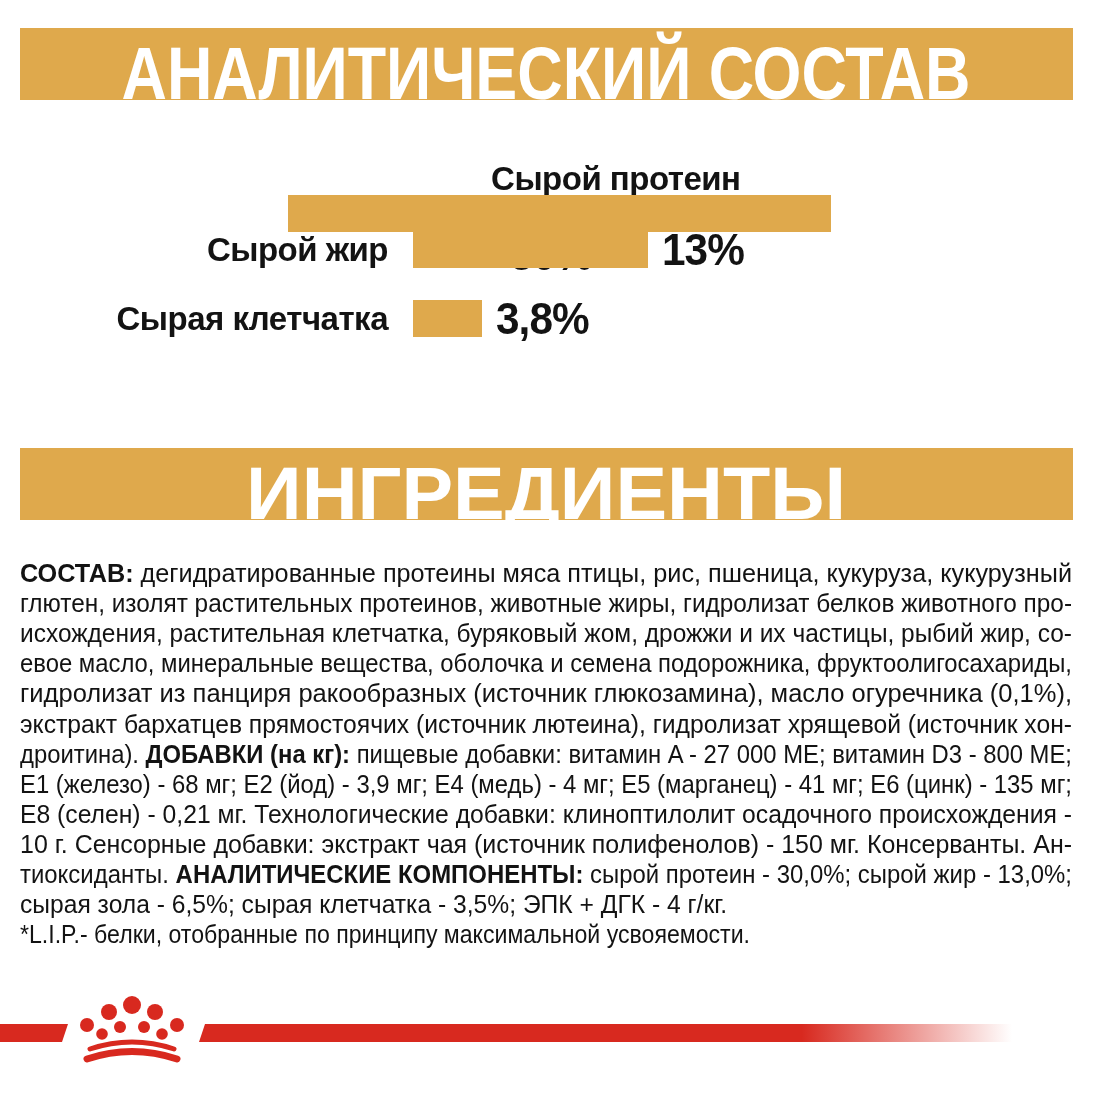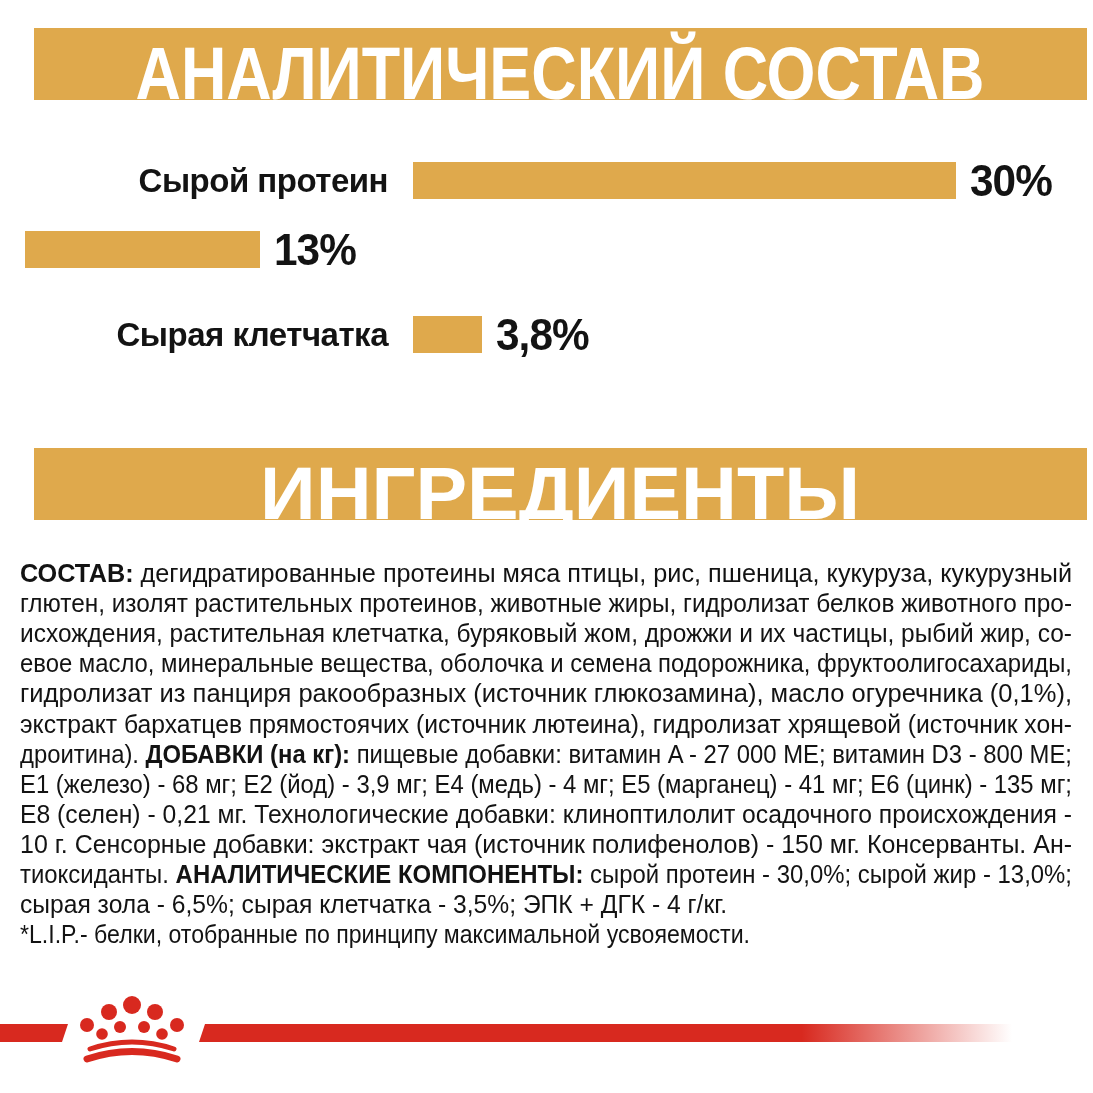--- a/index.html
+++ b/index.html
@@ -14,21 +14,21 @@
     position:relative;
     width:1093px;
     height:1093px;
     background:#ffffff;
     overflow:hidden;
     font-family:"Liberation Sans","DejaVu Sans",sans-serif;
     color:var(--ink);
   }
   .banner{
     position:absolute;
-    left:34px;
+    left:20px;
     width:1053px;
     height:72px;
     background:var(--gold);
   }
   .banner-analytical{top:28px;}
   .banner-ingredients{top:448px;text-align:center;}
   .banner svg{display:block;width:1053px;height:86px;}
   .banner text{
     font-family:"Liberation Sans","DejaVu Sans",sans-serif;
     font-weight:bold;
@@ -95,30 +95,31 @@
 
 <div class="page">
 
   <div class="banner banner-analytical">
     <svg viewBox="0 0 1053 86">
       <text x="526" y="71" font-size="74" text-anchor="middle" textLength="849" lengthAdjust="spacingAndGlyphs">АНАЛИТИЧЕСКИЙ СОСТАВ</text>
     </svg>
   </div>
 
   <div id="chart">
-      <div class="bar-row" style="top: 162px;">
+      <div class="bar-row" style="top: 162px; flex-direction: column;">
         <span class="bar-label">Сырой протеин</span>
         <div class="bar" style="width: 543px; background: rgb(223, 169, 76);"></div>
         <span class="bar-value">30%</span>
       </div>
       <div class="bar-row" style="top: 231px;">
+        <span class="bar-label">Сырой жир</span>
         <div class="bar" style="width: 235px; background: rgb(223, 169, 76);"></div>
         <span class="bar-value">13%</span>
       </div>
-      <div class="bar-row" style="top: 316px;">
+      <div class="bar-row" style="top: 300px;">
         <span class="bar-label">Сырая клетчатка</span>
         <div class="bar" style="width: 69px; background: rgb(223, 169, 76);"></div>
         <span class="bar-value">3,8%</span>
       </div>
     </div>
 
   <div class="banner banner-ingredients">
     <svg viewBox="0 0 1053 86">
       <text x="526" y="71" font-size="74" text-anchor="middle" textLength="600" lengthAdjust="spacingAndGlyphs">ИНГРЕДИЕНТЫ</text>
     </svg>

